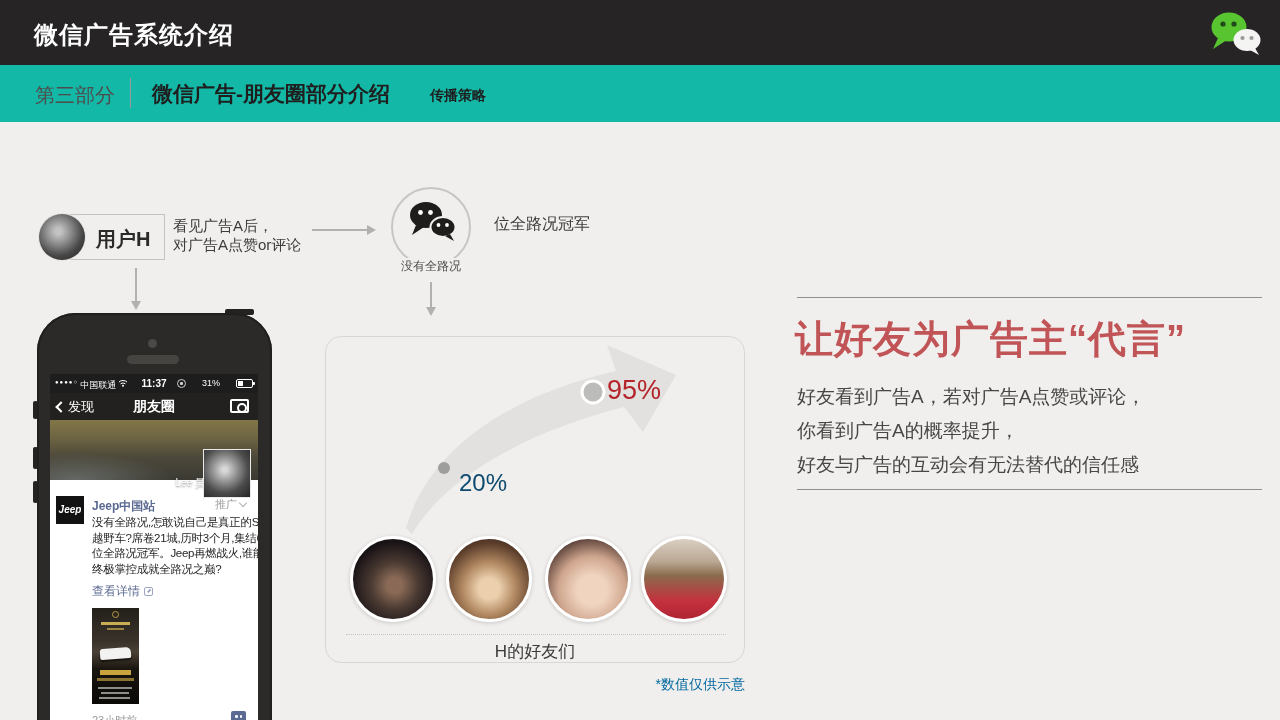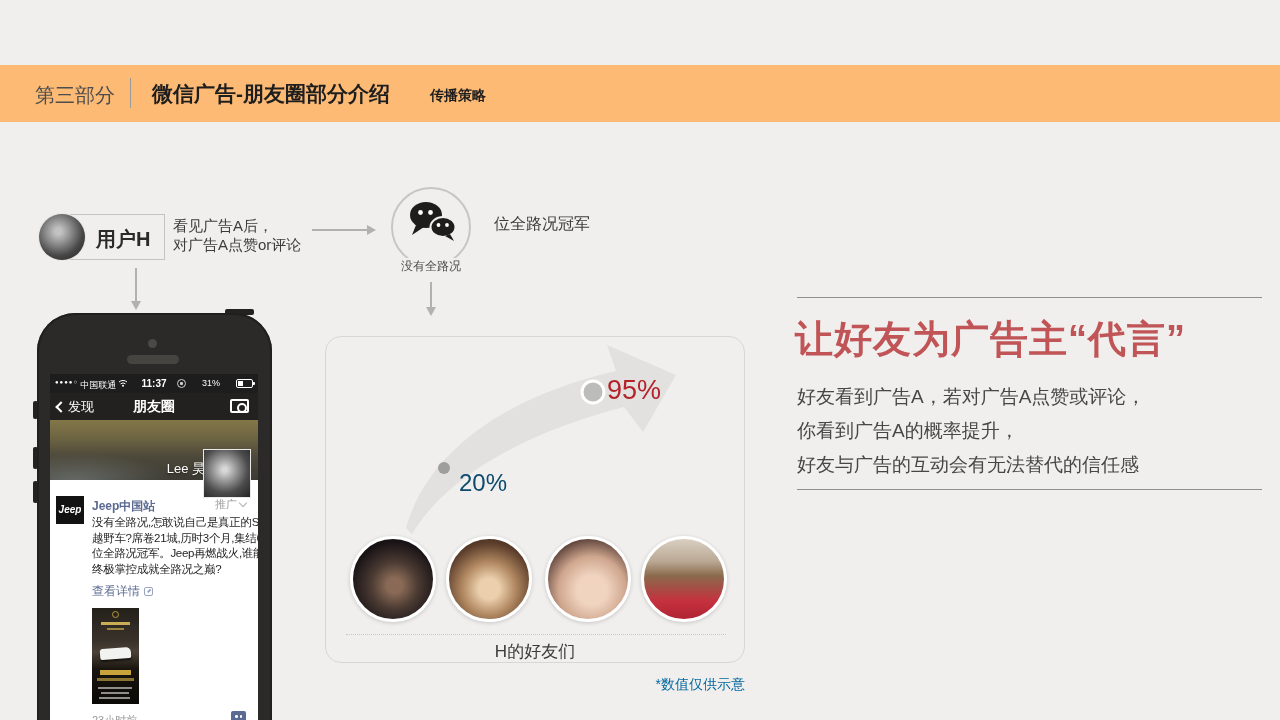--- a/index.html
+++ b/index.html
@@ -4,21 +4,21 @@
 <style>
   * { margin:0; padding:0; box-sizing:border-box; }
   html,body { width:1280px; height:720px; }
   body { font-family:"Liberation Sans","DejaVu Sans",sans-serif; background:#f0efed; }
   #stage { position:relative; width:1280px; height:720px; overflow:hidden; background:#f0efed; }
 
   
   .topbar { position:absolute; left:0; top:0; width:1280px; height:65px; background:#262424; }
   .topbar-title { position:absolute; left:34px; top:19px; color:#fff; font-size:24px; font-weight:bold; letter-spacing:1px; }
   .wx-logo-top { position:absolute; right:16px; top:10px; width:58px; height:46px; }
-  .subbar { position:absolute; left:0; top:65px; width:1280px; height:57px; background:#fdba74; }
+  .subbar { position:absolute; left:0; top:65px; width:1280px; height:57px; background:#14b8a6; }
   .subbar-section { position:absolute; left:35px; top:17px; font-size:20px; color:#4d4d4d; }
   .subbar-sep { position:absolute; left:130px; top:13px; width:1px; height:30px; background:#9a9a98; }
   .subbar-title { position:absolute; left:152px; top:15px; font-size:21px; font-weight:bold; color:#1e1e1e; }
   .subbar-tag { position:absolute; left:430px; top:22px; font-size:14px; font-weight:bold; color:#1e1e1e; }
 
   
   .user-box { position:absolute; left:57px; top:214px; width:108px; height:46px; border:1px solid #c3c3c1; }
   .user-avatar { position:absolute; left:39px; top:214px; width:46px; height:46px; border-radius:50%;
     background:radial-gradient(circle at 42% 38%, #c2c2c2 8%, #8d8d8d 32%, #474747 62%, #1c1c1c 100%);
     box-shadow:0 0 0 1px #e6e5e3; }
@@ -66,21 +66,21 @@
   .nav-back { position:absolute; left:7px; top:5px; font-size:13px; color:#fdfdfd; display:flex; align-items:center; gap:3px; }
   .chevron-l { width:8px; height:8px; border-left:2px solid #fff; border-bottom:2px solid #fff; transform:rotate(45deg); }
   .nav-title { position:absolute; left:50%; top:5px; transform:translateX(-50%); font-size:14px; font-weight:bold; }
   .nav-cam { position:absolute; right:9px; top:6px; width:19px; height:14px; border:2px solid #fff; border-radius:2px; }
   .nav-cam:before { content:""; position:absolute; left:4.5px; top:1.5px; width:6px; height:6px; border:2px solid #fff; border-radius:50%; }
 
   .cover { position:relative; width:100%; height:60px;
     background:linear-gradient(180deg,#837748 0%,#6d6442 30%,#4c483a 62%,#3b3a33 100%); }
   .cover:before { content:""; position:absolute; left:0; bottom:0; width:60%; height:45%;
     background:radial-gradient(ellipse at 20% 100%, rgba(150,160,160,.45), transparent 70%); }
-  .cover-name { position:absolute; right:53px; top:40px; color:#fff; font-size:13px; text-shadow:0 1px 2px rgba(0,0,0,.5); }
+  .cover-name { position:absolute; right:53px; top:56px; color:#fff; font-size:10px; text-shadow:0 1px 2px rgba(0,0,0,.5); }
   .cover-avatar { position:absolute; right:8px; top:76px; width:46px; height:47px; z-index:3;
     background:radial-gradient(circle at 45% 42%, #d8d8d8 6%, #9a9a9a 30%, #4c4c4c 62%, #222 100%);
     box-shadow:0 0 0 1px #e9e9e9; }
 
   .post { position:relative; width:100%; padding:16px 10px 0 6px; }
   .post-logo { position:absolute; left:6px; top:16px; width:28px; height:28px; background:#121212;
     color:#fff; font-size:10px; font-weight:bold; font-style:italic; text-align:center; line-height:28px; }
   .post-main { margin-left:36px; }
   .post-head { position:relative; height:16px; }
   .post-author { font-size:12px; color:#5b6a92; font-weight:bold; }
@@ -125,20 +125,33 @@
   .callout-title { position:absolute; left:795px; top:314px; font-size:38px; font-weight:bold; color:#c05456; letter-spacing:1px; white-space:nowrap; }
   .callout-body { position:absolute; left:797px; top:380px; font-size:19px; line-height:34px; color:#474747; }
 
   .nowrap { white-space:nowrap; }
 </style>
 </head>
 <body>
 
 <div id="stage">
 
+  <div class="topbar">
+    <div class="topbar-title">微信广告系统介绍</div>
+    <svg class="wx-logo-top" viewBox="0 0 58 46">
+      <ellipse cx="23" cy="17" rx="17.5" ry="14.5" fill="#57c430"></ellipse>
+      <polygon points="12,28 7,39 21,30" fill="#57c430"></polygon>
+      <circle cx="17" cy="14" r="2.6" fill="#22481a"></circle>
+      <circle cx="28" cy="14" r="2.6" fill="#22481a"></circle>
+      <ellipse cx="41" cy="30" rx="13.5" ry="11" fill="#f4f4f2"></ellipse>
+      <polygon points="49,38 53,45 44,40" fill="#f4f4f2"></polygon>
+      <circle cx="36.5" cy="28" r="2.1" fill="#9a9a9a"></circle>
+      <circle cx="45.5" cy="28" r="2.1" fill="#9a9a9a"></circle>
+    </svg>
+  </div>
 
   <div class="subbar">
     <div class="subbar-section">第三部分</div>
     <div class="subbar-sep"></div>
     <div class="subbar-title">微信广告-朋友圈部分介绍</div>
     <div class="subbar-tag">传播策略</div>
   </div>
 
   <div class="user-box"></div>
   <div class="user-avatar"></div>

